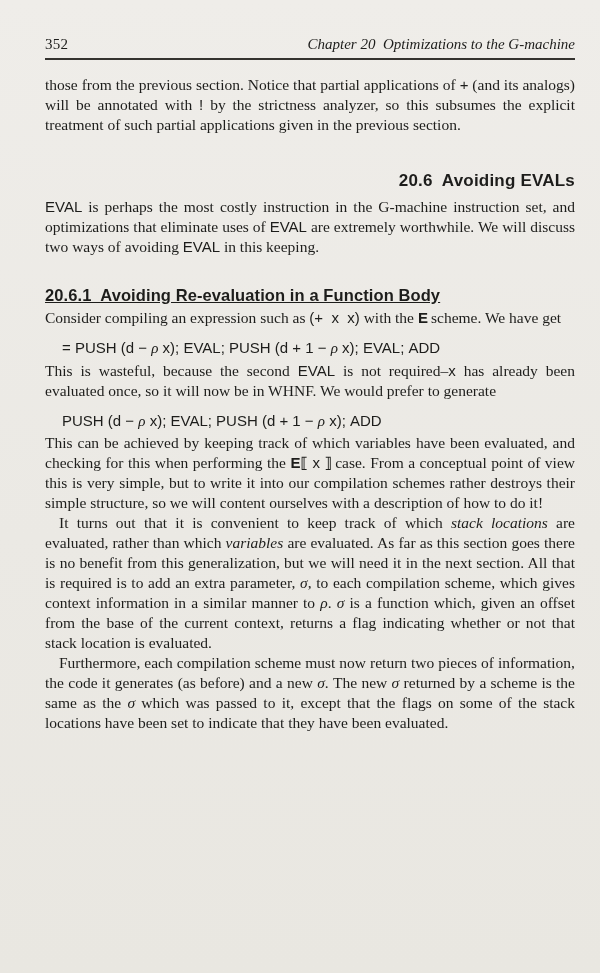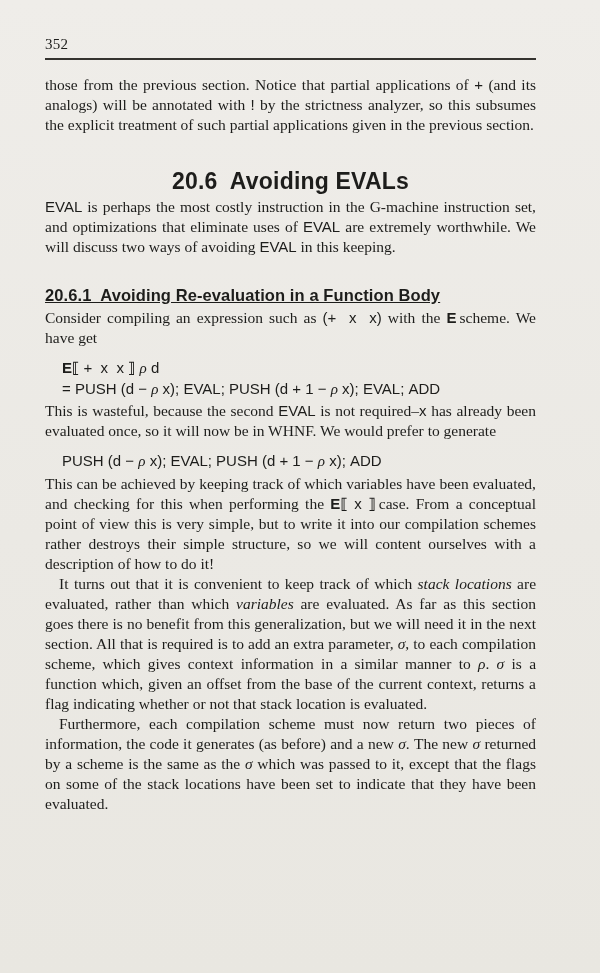--- a/index.html
+++ b/index.html
@@ -7,21 +7,21 @@
     margin: 0;
     padding: 0;
     background: #d8d6d2;
   }
   .page {
     position: relative;
     box-sizing: border-box;
     width: 600px;
     height: 973px;
     margin: 0;
-    padding: 36px 64px 0 45px;
+    padding: 36px 25px 0 45px;
     background: linear-gradient(180deg, #efede9 0%, #ebe9e4 55%, #e9e7e1 100%);
     color: #1d1d1b;
     font-family: "Liberation Serif", serif;
     overflow: hidden;
   }
   .page-header {
     display: flex;
     justify-content: space-between;
     align-items: flex-end;
     border-bottom: 2px solid #35332f;
@@ -41,24 +41,24 @@
     line-height: 20px;
     text-align: justify;
   }
   .page-body p { margin: 0; }
   .b-p0 { margin-top: 6px; }
   .b-p  { margin-top: 0; }
   .indent { text-indent: 14px; }
   .b-h1 {
     font-family: "Liberation Sans", sans-serif;
     font-weight: bold;
-    font-size: 23px;
+    font-size: 17px;
     line-height: 20px;
     letter-spacing: .2px;
-    text-align: center;
+    text-align: right;
     margin: 36px 0 6px 0;
   }
   .b-h2, .b-h2t {
     font-family: "Liberation Sans", sans-serif;
     font-weight: 600;
     font-size: 16.5px;
     line-height: 20px;
     letter-spacing: .1px;
     text-align: left;
     text-decoration: underline;
@@ -79,29 +79,29 @@
   .seg-br { font-family: "DejaVu Sans", sans-serif; font-size: 15px; font-weight: bold; }
   .seg-g  { font-family: "Liberation Serif", serif; font-style: italic; }
   .seg-i  { font-style: italic; margin-top: 24px; }
 </style>
 </head>
 <body>
 
 <div class="page">
   <div class="page-header">
     <span class="page-number">352</span>
+    <span class="running-head">Chapter 20&nbsp; Optimizations to the G-machine</span>
   </div>
   <div class="page-body">
       <p class="b-p b-p0"><span class="seg-r">those from the previous section. Notice that partial applications of </span><span class="seg-c">+</span><span class="seg-r"> (and its analogs) will be annotated with </span><span class="seg-c">!</span><span class="seg-r"> by the strictness analyzer, so this subsumes the explicit treatment of such partial applications given in the previous section.</span></p>
       <div class="b-h1">20.6&nbsp; Avoiding EVALs</div>
       <p class="b-p b-p0"><span class="seg-c">EVAL</span><span class="seg-r"> is perhaps the most costly instruction in the G-machine instruction set, and optimizations that eliminate uses of </span><span class="seg-c">EVAL</span><span class="seg-r"> are extremely worthwhile. We will discuss two ways of avoiding </span><span class="seg-c">EVAL</span><span class="seg-r"> in this keeping.</span></p>
       <div class="b-h2">20.6.1&nbsp; Avoiding Re-evaluation in a Function Body</div>
       <p class="b-p b-p0"><span class="seg-r">Consider compiling an expression such as </span><span class="seg-c">(+&nbsp;&nbsp;x&nbsp;&nbsp;x)</span><span class="seg-r"> with the </span><span class="seg-cb">E</span><span class="seg-r"> scheme. We have get</span></p>
       <div class="b-code">
-        <div class="code-line"><span class="seg-cb">E</span><span class="seg-br">⟦</span><span class="seg-c">&nbsp;+&nbsp;&nbsp;x&nbsp;&nbsp;x&nbsp;</span><span class="seg-br">⟧</span><span class="seg-c">&nbsp;</span><span class="seg-g">ρ</span><span class="seg-c">&nbsp;d</span></div>
         <div class="code-line"><span class="seg-c">=&nbsp;PUSH&nbsp;(d&nbsp;−&nbsp;</span><span class="seg-g">ρ</span><span class="seg-c">&nbsp;x);&nbsp;EVAL;&nbsp;PUSH&nbsp;(d&nbsp;+&nbsp;1&nbsp;−&nbsp;</span><span class="seg-g">ρ</span><span class="seg-c">&nbsp;x);&nbsp;EVAL;&nbsp;ADD</span></div>
       </div>
       <p class="b-p b-p0"><span class="seg-r">This is wasteful, because the second </span><span class="seg-c">EVAL</span><span class="seg-r"> is not required–</span><span class="seg-c">x</span><span class="seg-r"> has already been evaluated once, so it will now be in WHNF. We would prefer to generate</span></p>
       <div class="b-code">
         <div class="code-line"><span class="seg-c">PUSH&nbsp;(d&nbsp;−&nbsp;</span><span class="seg-g">ρ</span><span class="seg-c">&nbsp;x);&nbsp;EVAL;&nbsp;PUSH&nbsp;(d&nbsp;+&nbsp;1&nbsp;−&nbsp;</span><span class="seg-g">ρ</span><span class="seg-c">&nbsp;x);&nbsp;ADD</span></div>
       </div>
       <p class="b-p b-p0"><span class="seg-r">This can be achieved by keeping track of which variables have been evaluated, and checking for this when performing the </span><span class="seg-cb">E</span><span class="seg-br">⟦</span><span class="seg-c">&nbsp;x&nbsp;</span><span class="seg-br">⟧</span><span class="seg-r"> case. From a conceptual point of view this is very simple, but to write it into our compilation schemes rather destroys their simple structure, so we will content ourselves with a description of how to do it!</span></p>
       <p class="indent b-p"><span class="seg-r">It turns out that it is convenient to keep track of which </span><span class="seg-i">stack locations</span><span class="seg-r"> are evaluated, rather than which </span><span class="seg-i">variables</span><span class="seg-r"> are evaluated. As far as this section goes there is no benefit from this generalization, but we will need it in the next section. All that is required is to add an extra parameter, </span><span class="seg-g">σ</span><span class="seg-r">, to each compilation scheme, which gives context information in a similar manner to </span><span class="seg-g">ρ</span><span class="seg-r">. </span><span class="seg-g">σ</span><span class="seg-r"> is a function which, given an offset from the base of the current context, returns a flag indicating whether or not that stack location is evaluated.</span></p>
       <p class="indent b-p"><span class="seg-r">Furthermore, each compilation scheme must now return two pieces of information, the code it generates (as before) and a new </span><span class="seg-g">σ</span><span class="seg-r">. The new </span><span class="seg-g">σ</span><span class="seg-r"> returned by a scheme is the same as the </span><span class="seg-g">σ</span><span class="seg-r"> which was passed to it, except that the flags on some of the stack locations have been set to indicate that they have been evaluated.</span></p>
     </div>

